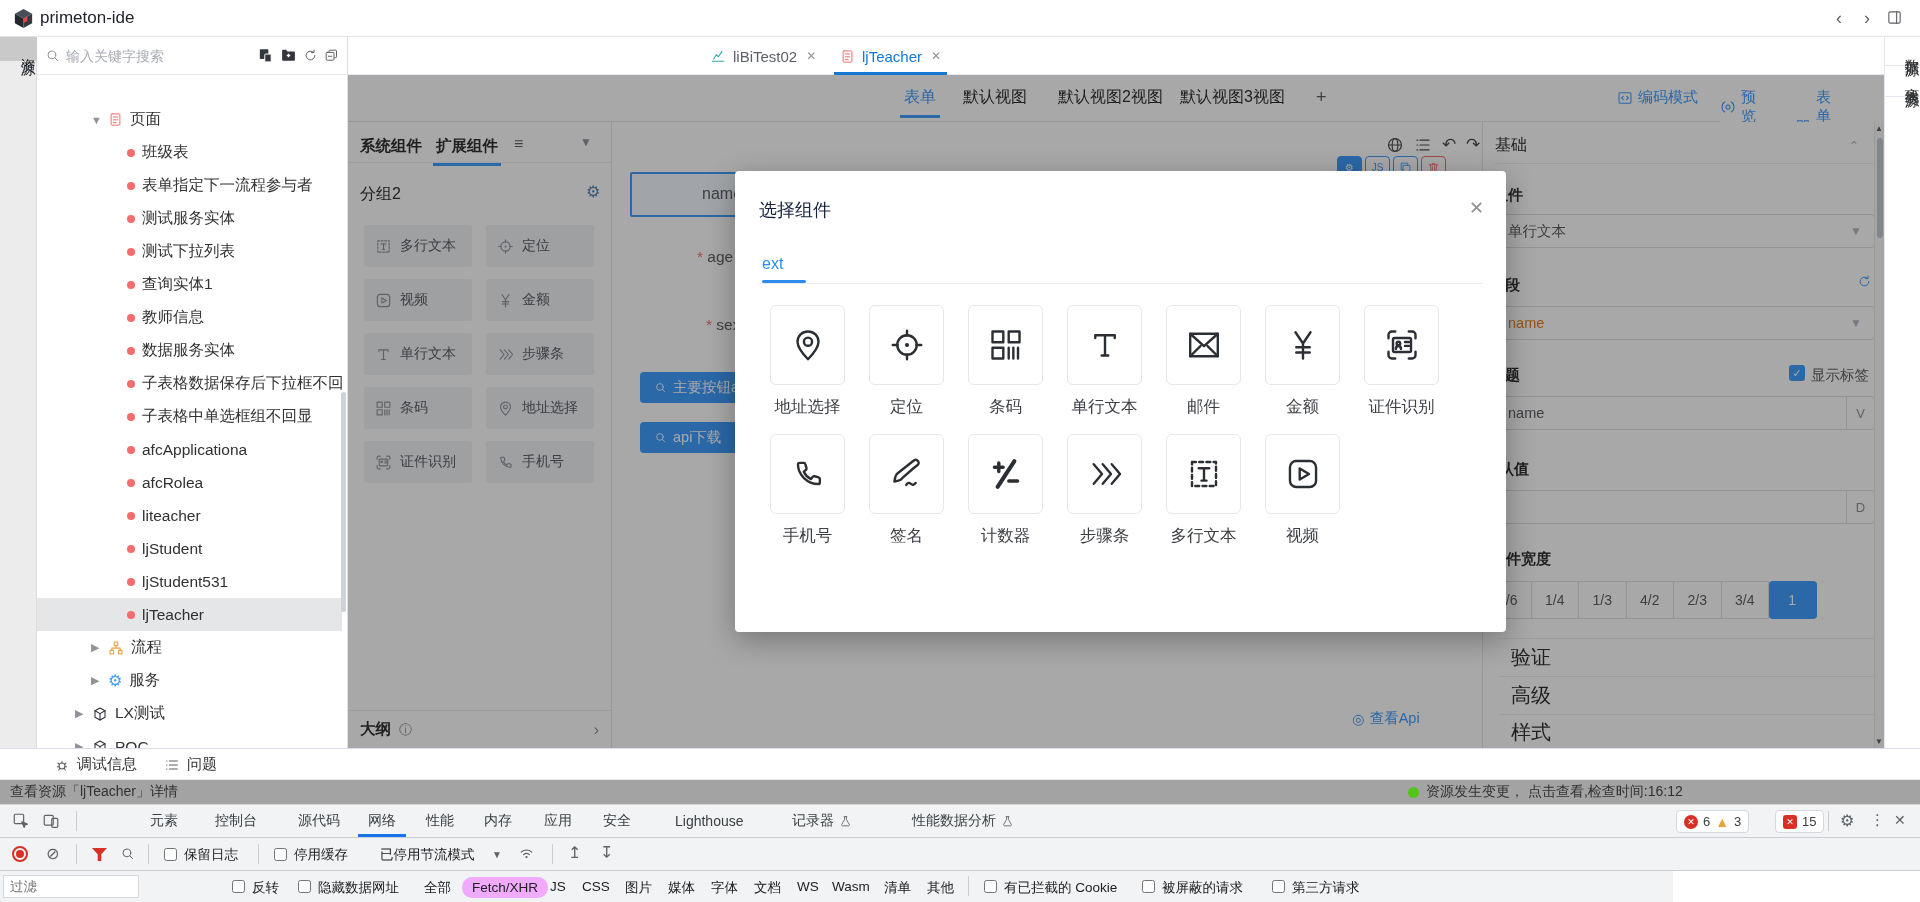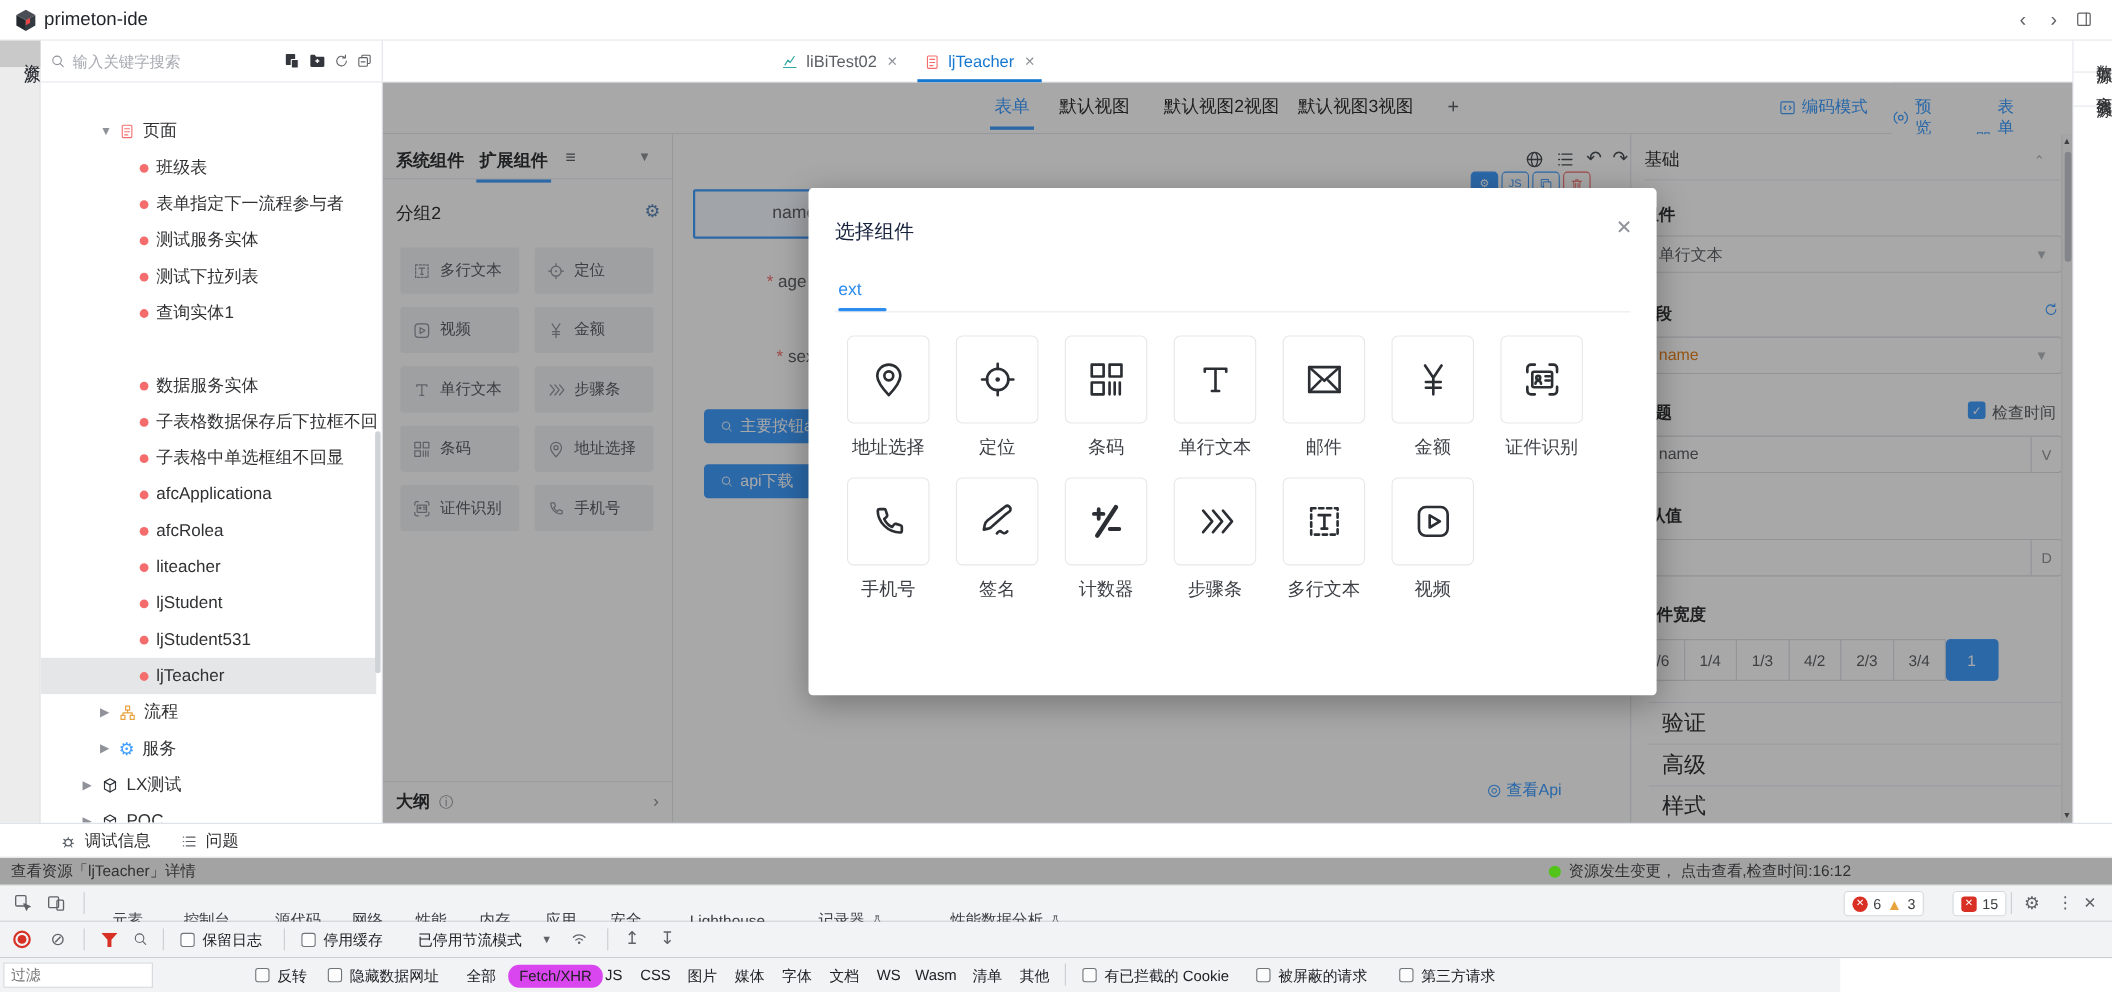--- a/index.html
+++ b/index.html
@@ -93,29 +93,29 @@
   .tilebox { width:75px; height:80px; border:1px solid #e7e7e7; border-radius:6px; display:flex; align-items:center; justify-content:center; color:#2b2e33; }
   .tilelabel { margin-top:11px; text-align:center; font-size:16.5px; color:#3c3f44; white-space:nowrap; }
 
   
   .bottomtabs { left:0; top:748px; width:1920px; height:31px; background:#fff; border-top:1px solid #dcdfe6; }
   .btab { position:absolute; top:0; height:31px; display:flex; align-items:center; gap:7px; font-size:15px; color:#303133; cursor:pointer; }
   .statusbar { left:0; top:779px; width:1920px; height:26px; background:#a3a3a3; border-top:1px solid #e8e8e8; border-bottom:1px solid #d6d6d6; display:flex; align-items:center; font-size:14px; color:#303133; }
 
   
   .dtabs { left:0; top:805px; width:1920px; height:33px; background:#f1f3f4; border-bottom:1px solid #cacdd1; }
-  .dtab { position:absolute; top:16px; height:32px; display:flex; align-items:center; gap:5px; font-size:14px; color:#3c4043; cursor:pointer; padding:0 2px; }
+  .dtab { position:absolute; top:0; height:32px; display:flex; align-items:center; gap:5px; font-size:14px; color:#3c4043; cursor:pointer; padding:0 2px;margin-left:48px; }
   .dtab.seld::after { content:""; position:absolute; left:-8px; right:-8px; bottom:0; height:3px; background:#1a73e8; }
   .dgroupbox { position:absolute; top:5px; height:23px; border:1px solid #d5d8dc; border-radius:4px; background:#fff; display:flex; align-items:center; gap:5px; padding:0 7px; font-size:13px; color:#3c4043; cursor:pointer; }
   .dtoolbar { left:0; top:838px; width:1920px; height:33px; background:#f1f3f4; border-bottom:1px solid #cacdd1; }
   .dfilter { left:0; top:871px; width:1673px; height:31px; background:#f1f3f4; }
   .vsep { position:absolute; top:6px; width:1px; height:20px; background:#cacdd1; }
   .cbx { position:absolute; top:10px; width:13px; height:13px; border:1.4px solid #70757a; border-radius:2.5px; background:#fdfdfd; cursor:pointer; }
   .dlab { position:absolute; top:8px; font-size:13.5px; color:#202124; white-space:nowrap; }
-  .pill { position:absolute; top:6px; height:21px; border-radius:10px; background:#d946ef; display:flex; align-items:center; padding:0 10px; font-size:13.5px; color:#202124; cursor:pointer; }
+  .pill { position:absolute; top:6px; height:21px; border-radius:10px; background:#f0abfc; display:flex; align-items:center; padding:0 10px; font-size:13.5px; color:#202124; cursor:pointer; }
   .funnel { position:absolute; width:15px; height:13px; background:#d93025; clip-path:polygon(0 0,100% 0,62% 48%,62% 100%,38% 100%,38% 48%); cursor:pointer; }
   .bluecheck { position:absolute; width:16px; height:16px; background:#409eff; border-radius:3px; color:#fff; font-size:11px; display:flex; align-items:center; justify-content:center; cursor:pointer; }
 </style>
 </head>
 <body>
 
 <div class="screen">
 
   <div class="abs titlebar">
     <span class="abs" style="left:12px;top:7px">
@@ -200,20 +200,24 @@
           <span class="dot"></span>
           <span>测试服务实体</span>
         </div>
       <div class="trow pad-lv2" style="top:159px">
           <span class="dot"></span>
           <span>测试下拉列表</span>
         </div>
       <div class="trow pad-lv2" style="top:192px">
           <span class="dot"></span>
           <span>查询实体1</span>
+        </div>
+      <div class="trow pad-lv2" style="top:225px">
+          <span class="dot"></span>
+          <span>教师信息</span>
         </div>
       <div class="trow pad-lv2" style="top:258px">
           <span class="dot"></span>
           <span>数据服务实体</span>
         </div>
       <div class="trow pad-lv2" style="top:291px">
           <span class="dot"></span>
           <span>子表格数据保存后下拉框不回显</span>
         </div>
       <div class="trow pad-lv2" style="top:324px">
@@ -540,21 +544,21 @@
         <svg class="ic" width="15" height="15" viewBox="0 0 24 24">
           <path d="M19 12a7 7 0 1 1-2.1-5M17.6 3.4v4h-4"></path>
         </svg>
       </span>
     <div class="pselect" style="top:184px">
       <span style="color:#e6821e">name</span>
         <span class="chev">▼</span>
     </div>
     <span class="plabel" style="left:7px;top:244px">标题</span>
     <span class="bluecheck" style="left:306px;top:243px">✓</span>
-    <span class="abs" style="left:328px;top:244px;font-size:14.5px;color:#606266;width:64px;overflow:hidden;white-space:nowrap">检查时间</span>
+    <span class="abs" style="left:328px;top:244px;font-size:14.5px;color:#606266;width:64px;overflow:hidden;white-space:nowrap">显示标签</span>
     <div class="pinput" style="top:274px">
       <span>name</span>
       <span class="suffixbox">V</span>
     </div>
     <span class="plabel" style="left:1px;top:338px">默认值</span>
     <div class="pinput" style="top:368px">
       <span class="suffixbox">D</span>
     </div>
     <span class="plabel" style="left:8px;top:428px">组件宽度</span>
     <div class="abs r" style="left:1px;top:459px">

